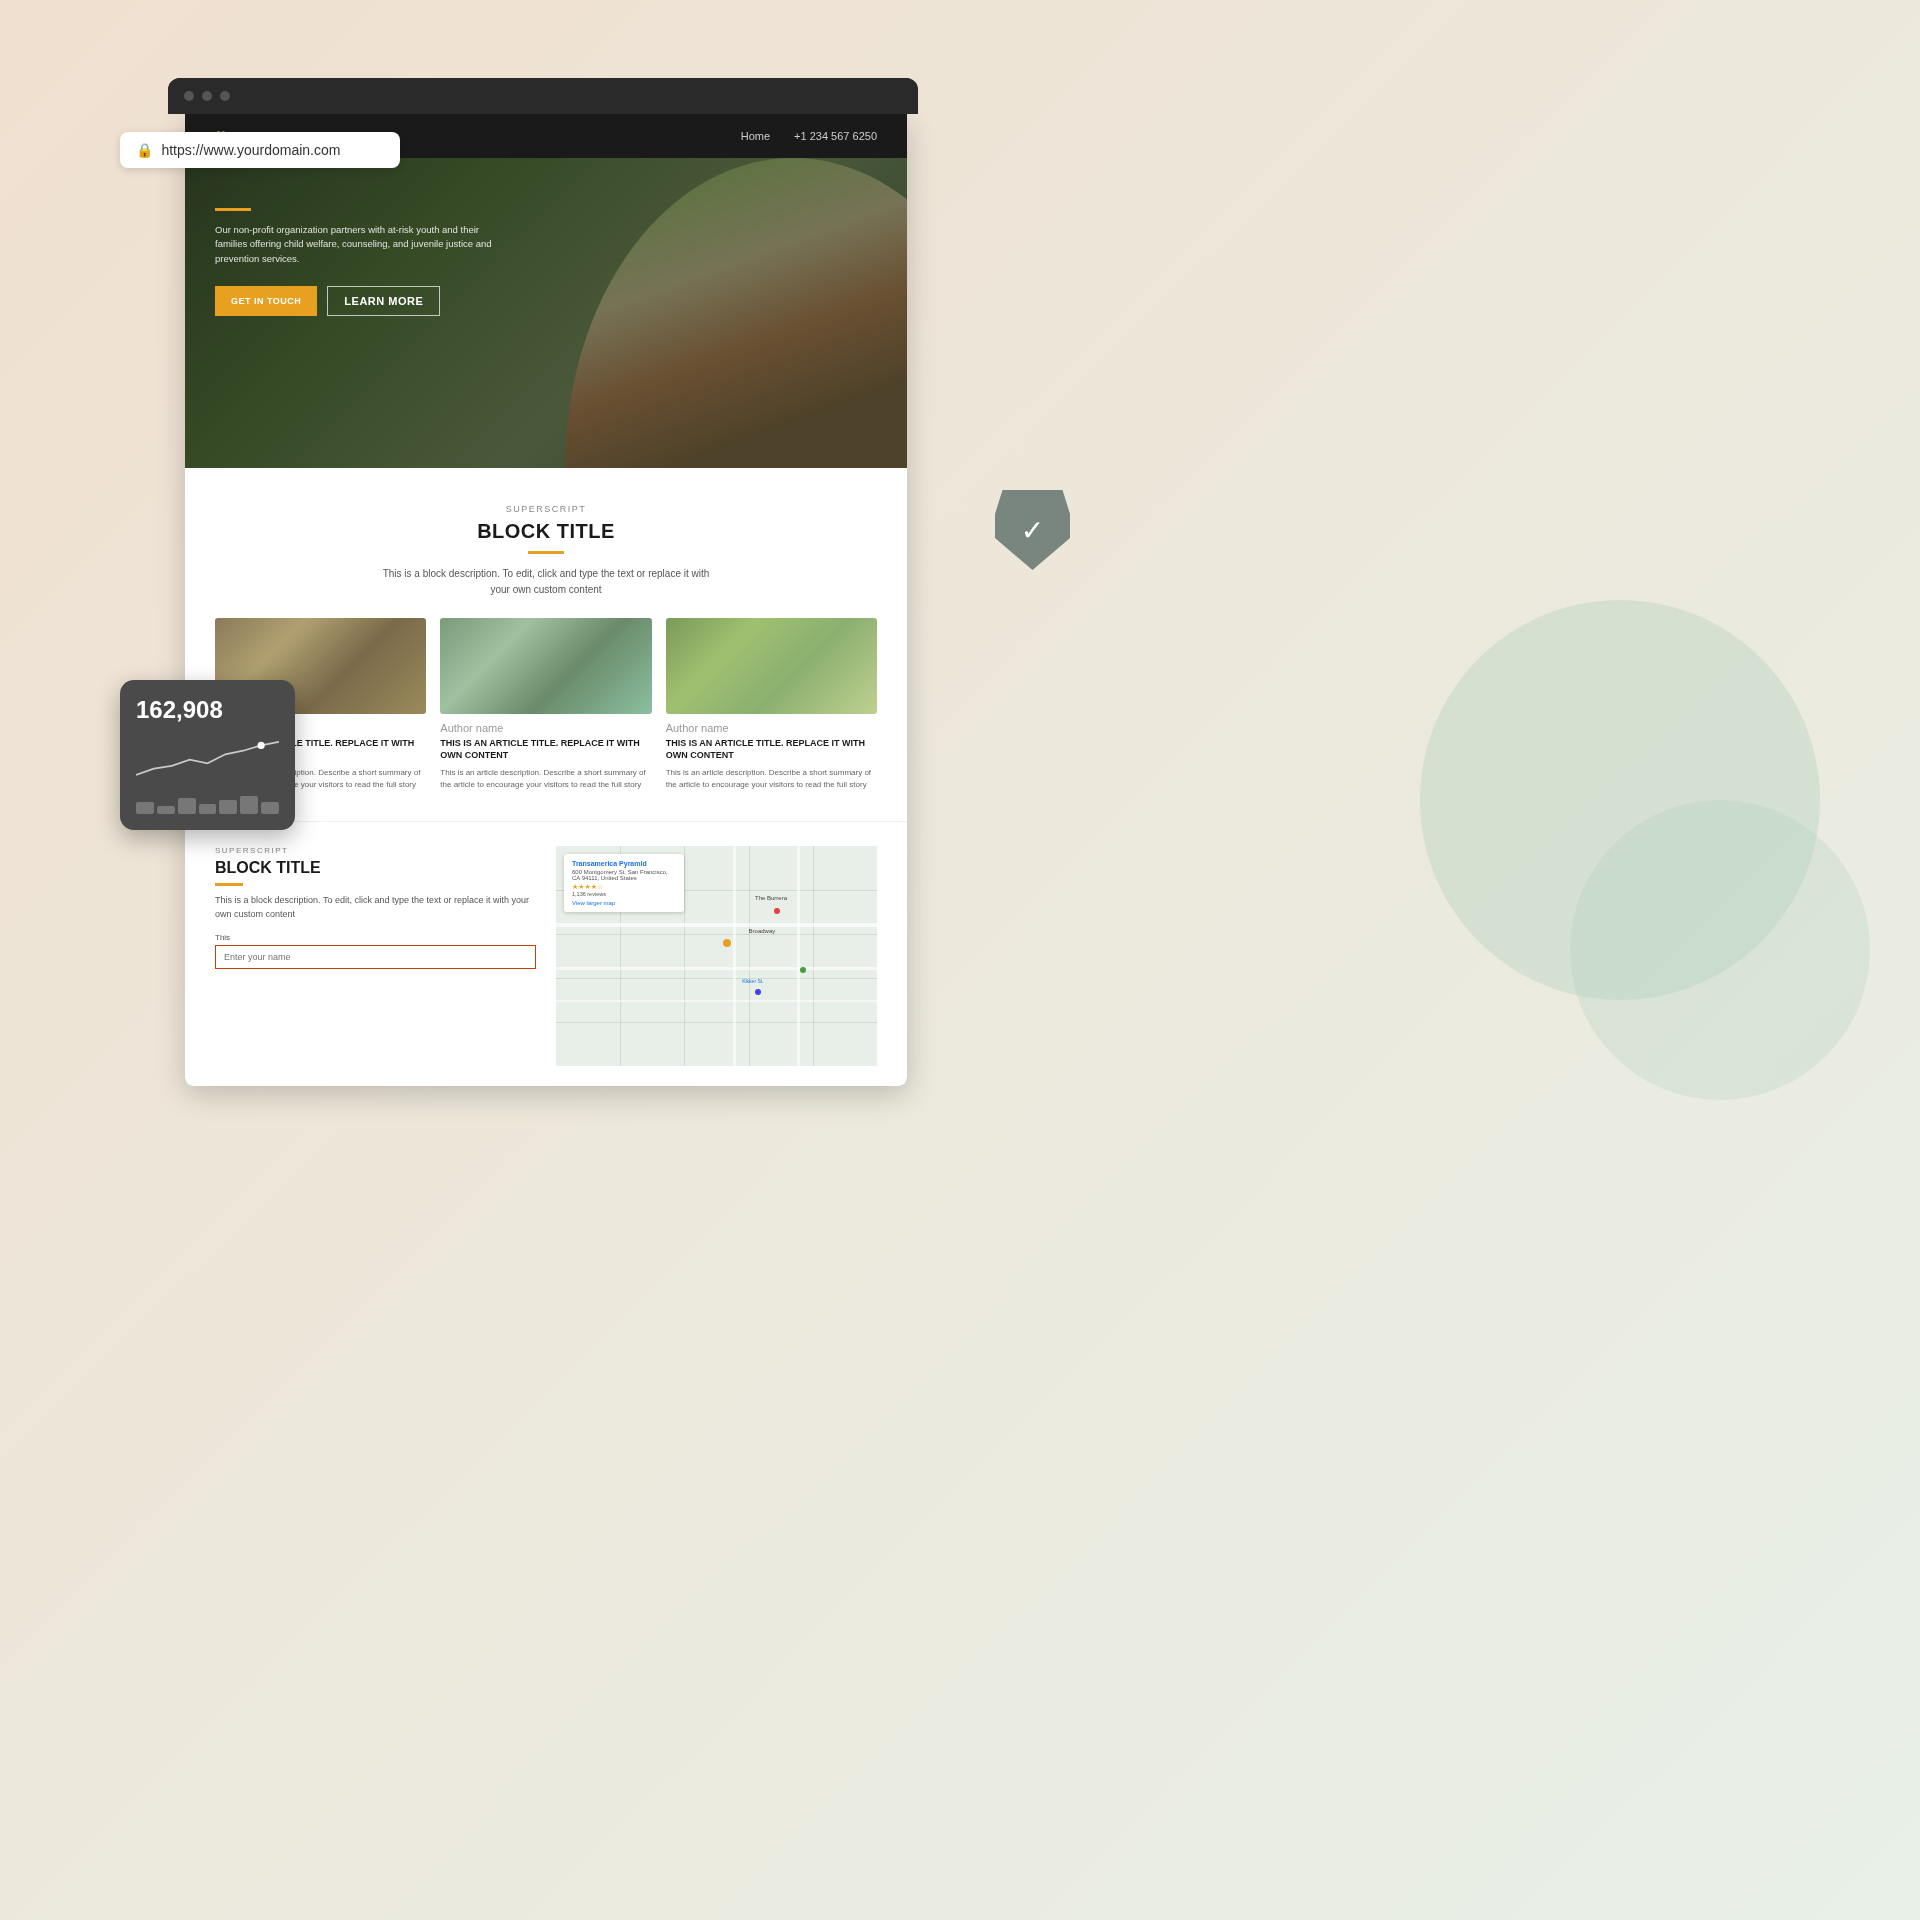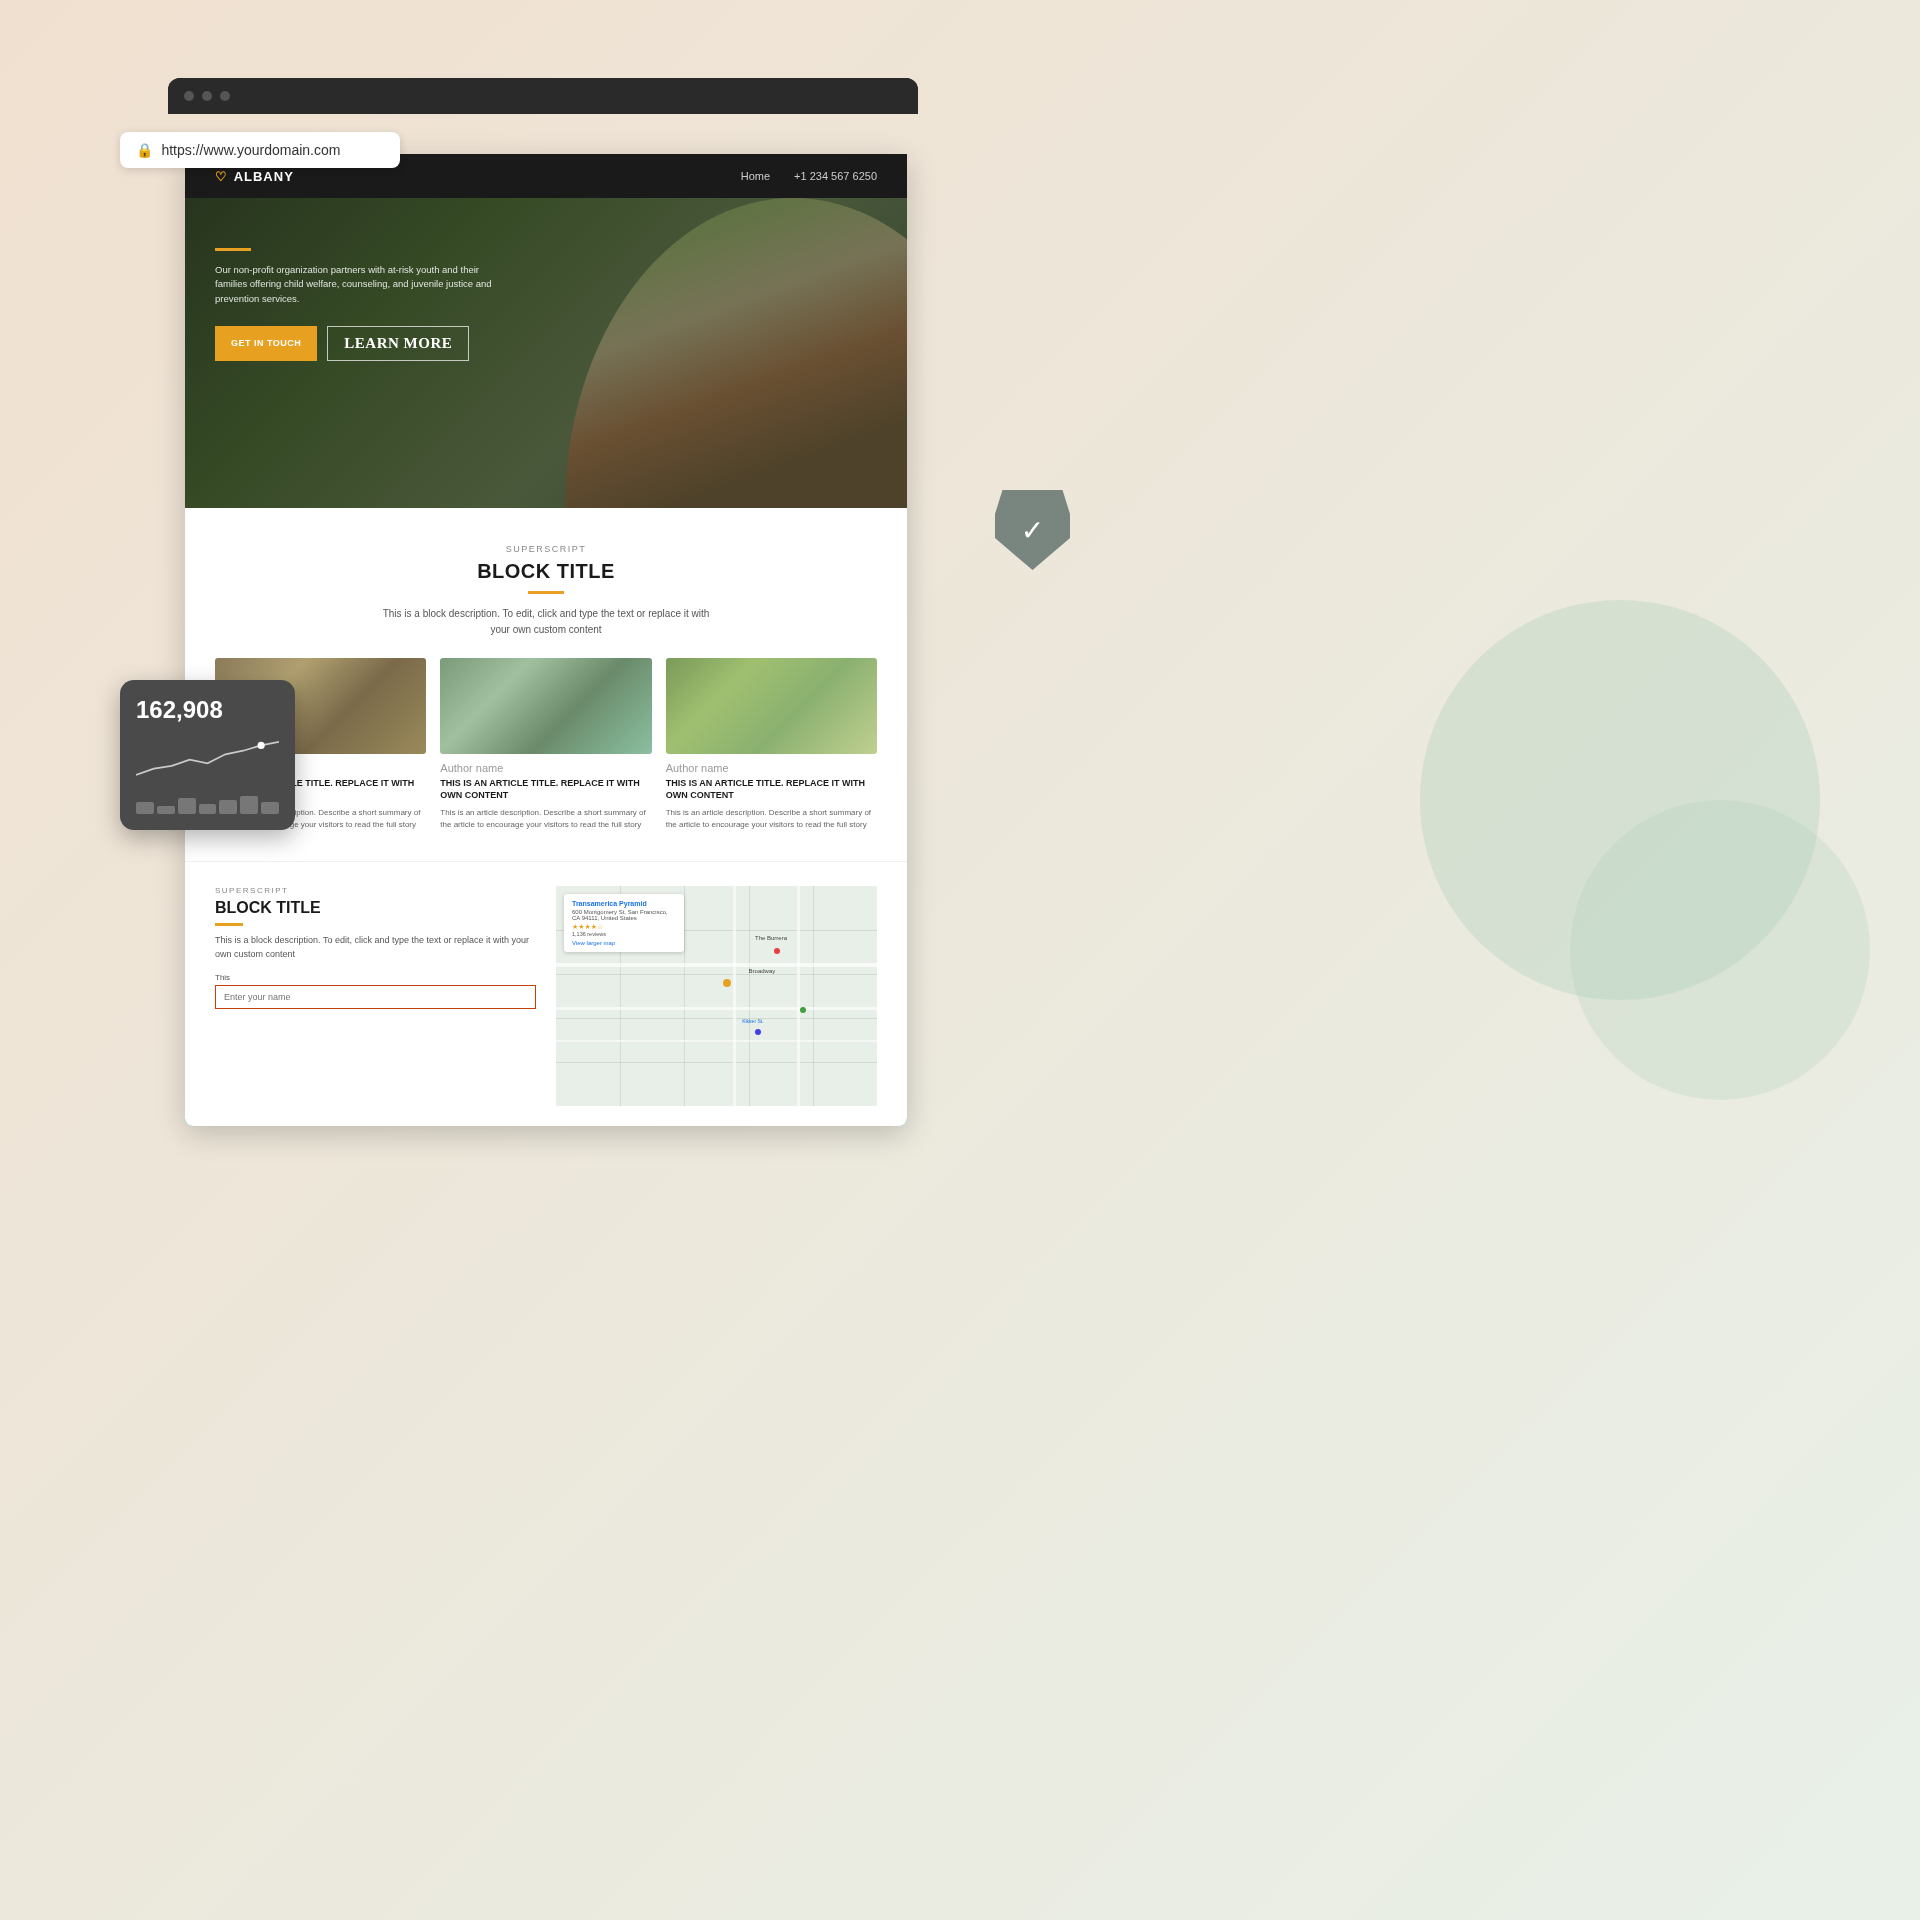--- a/index.html
+++ b/index.html
@@ -88,21 +88,20 @@
     .website {
       position: absolute;
       top: 114px;
       left: 185px;
       width: 722px;
       background: #14b8a6;
       border-radius: 0 0 8px 8px;
       overflow: hidden;
       box-shadow: 0 8px 30px rgba(0,0,0,0.2);
       z-index: 5;
-      margin-top: 40px;
     }
 
     
     .nav {
       background: #1a1a1a;
       padding: 0 30px;
       height: 44px;
       display: flex;
       align-items: center;
       justify-content: space-between;
@@ -197,26 +196,25 @@
       font-weight: bold;
       letter-spacing: 0.5px;
       cursor: pointer;
       text-transform: uppercase;
     }
     .btn-outline {
       background: transparent;
       color: white;
       border: 1.5px solid rgba(255,255,255,0.7);
       padding: 8px 16px;
-      font-size: 15px;
+      font-size: 11px;
       font-weight: bold;
       letter-spacing: 0.5px;
       cursor: pointer;
       text-transform: uppercase;
-      font-family: Liberation Serif, serif;
     }
 
     
     .content-section {
       background: white;
       padding: 36px 30px 30px;
       text-align: center;
     }
     .superscript-label {
       font-size: 9px;

